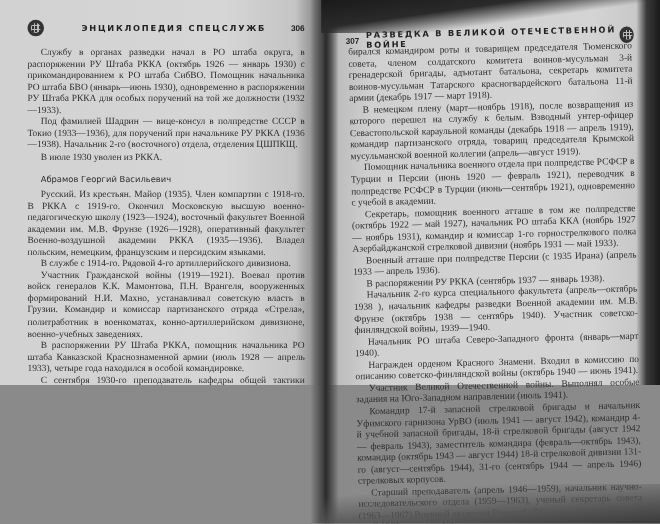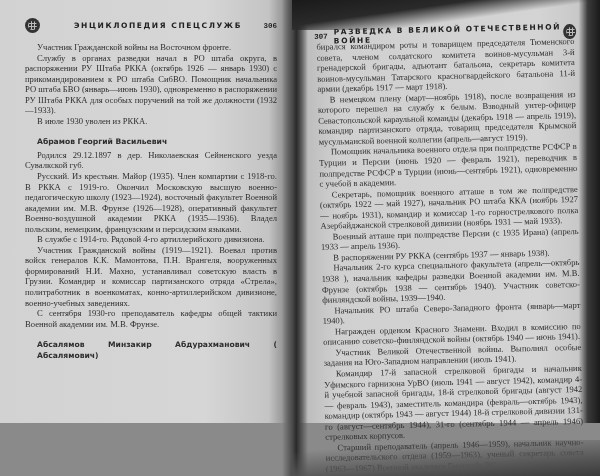--- a/index.html
+++ b/index.html
@@ -4,21 +4,21 @@
 <style>
   html, body { margin:0; padding:0; }
   body {
     width:600px; height:476px; overflow:hidden; position:relative;
     background:#8a8a8a;
     font-family:"Liberation Serif", "DejaVu Serif", serif;
     color:#2a2a2a;
   }
   .spread { position:absolute; left:0; top:0; width:600px; height:476px; }
   .page {
-    position:absolute; top:0; height:423px; overflow:hidden;
+    position:absolute; top:0; height:350px; overflow:hidden;
   }
   .page-left {
     left:0; width:292px;
     background:linear-gradient(90deg,#d2d2d2 0%,#d6d6d6 70%,#c4c4c4 92%,#7a7a7a 100%);
   }
   .page-right {
     left:292px; width:308px;
     background:linear-gradient(90deg,#6a6a6a 0%,#bdbdbd 5%,#d0d0d0 15%,#d4d4d4 80%,#c8c8c8 93%,#3a3a3a 96%,#1a1a1a 100%);
   }
   .top-shadow-right {
@@ -45,29 +45,29 @@
     width:15px; height:15px; border-radius:50%;
     background:#333; position:relative; display:inline-block;
   }
   .globe::before {
     content:""; position:absolute; left:3px; top:3px; width:9px; height:9px; border-radius:50%;
     background:
       repeating-linear-gradient(0deg, #bbb 0 1px, transparent 1px 3px),
       repeating-linear-gradient(90deg, #bbb 0 1px, transparent 1px 3px);
   }
   .pagenum {
-    font-family:Liberation Mono, monospace; font-weight:bold; font-size:7.5px; letter-spacing:0;
+    font-family:Liberation Sans, sans-serif; font-weight:bold; font-size:7.5px; letter-spacing:0;
   }
   .text {
     position:absolute; font-size:8.6px; line-height:10.55px; text-align:justify;
     color:#2e2e2e;
   }
   .text p { margin:0; text-indent:12px; }
   .text p.heading {
-    text-indent:0; font-weight:bold; margin-top:11px; margin-bottom:2px;
+    text-indent:0; font-weight:normal; margin-top:11px; margin-bottom:2px;
     font-family:"DejaVu Sans", sans-serif; font-size:7.6px; padding-left:12px;
   }
   .left-text { left:25px; top:42px; width:252px; }
   .right-text-wrap {
     position:absolute; left:310px; top:28px; width:272px; height:440px;
     transform:rotate(-1.3deg); transform-origin:0 0;
   }
   .right-text { left:6px; top:14px; width:258px; }
 </style>
 </head>
@@ -75,28 +75,28 @@
 
 <div class="spread">
 
   <div class="page page-left">
     <div class="running-head" style="left:25px; top:18px; width:252px;">
       <span class="globe"></span>
       <span style="margin-left:34px;">ЭНЦИКЛОПЕДИЯ СПЕЦСЛУЖБ</span>
       <span class="pagenum" style="margin-left:auto;">306</span>
     </div>
     <div class="text left-text" id="left-text">
-        <p>Участник Гражданской войны на Восточном фронте.</p>
         <p>Службу в органах разведки начал в РО штаба округа, в распоряжении РУ Штаба РККА (октябрь 1926 — январь 1930) с прикомандированием к РО штаба СибВО. Помощник начальника РО штаба БВО (январь—июнь 1930), одновременно в распоряжении РУ Штаба РККА для особых поручений на той же должности (1932—1933).</p>
+        <p>Под фамилией Шадрин — вице-консул в полпредстве СССР в Токио (1933—1936), для поручений при начальнике РУ РККА (1936—1938). Начальник 2-го (восточного) отдела, отделения ЦШПКЩ.</p>
         <p>В июле 1930 уволен из РККА.</p>
         <p class="heading">Абрамов Георгий Васильевич</p>
-        <p>Родился 29.12.1897 в дер. Николаевская Сейненского уезда Сувалкской губ.</p>
         <p>Русский. Из крестьян. Майор (1935). Член компартии с 1918-го. В РККА с 1919-го. Окончил Московскую высшую военно-педагогическую школу (1923—1924), восточный факультет Военной академии им. М.В. Фрунзе (1926—1928), оперативный факультет Военно-воздушной академии РККА (1935—1936). Владел польским, немецким, французским и персидским языками.</p>
         <p>В службе с 1914-го. Рядовой 4-го артиллерийского дивизиона.</p>
         <p>Участник Гражданской войны (1919—1921). Воевал против войск генералов К.К. Мамонтова, П.Н. Врангеля, вооруженных формирований Н.И. Махно, устанавливал советскую власть в Грузии. Командир и комиссар партизанского отряда «Стрела», политработник в военкоматах, конно-артиллерийском дивизионе, военно-учебных заведениях.</p>
+        <p>В распоряжении РУ Штаба РККА, помощник начальника РО штаба Кавказской Краснознаменной армии (июль 1928 — апрель 1933), четыре года находился в особой командировке.</p>
         <p>С сентября 1930-го преподаватель кафедры общей тактики Военной академии им. М.В. Фрунзе.</p>
         <p class="heading">Абсалямов Минзакир Абдурахманович ( Абсалямович)</p>
       </div>
   </div>
 
   <div class="page page-right">
   </div>
 
   <div class="right-text-wrap">
     <div class="running-head" style="left:4px; top:0px; width:262px;">

